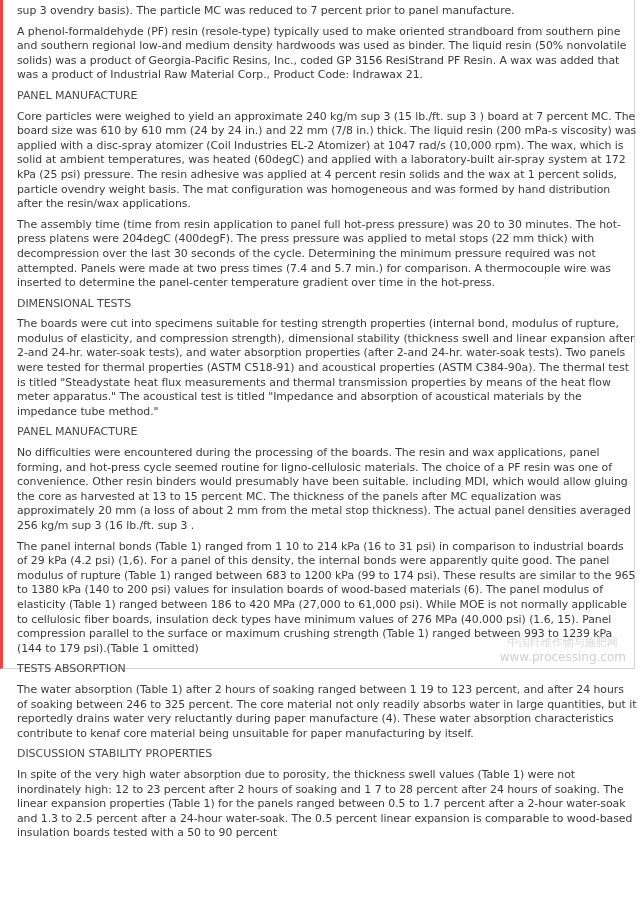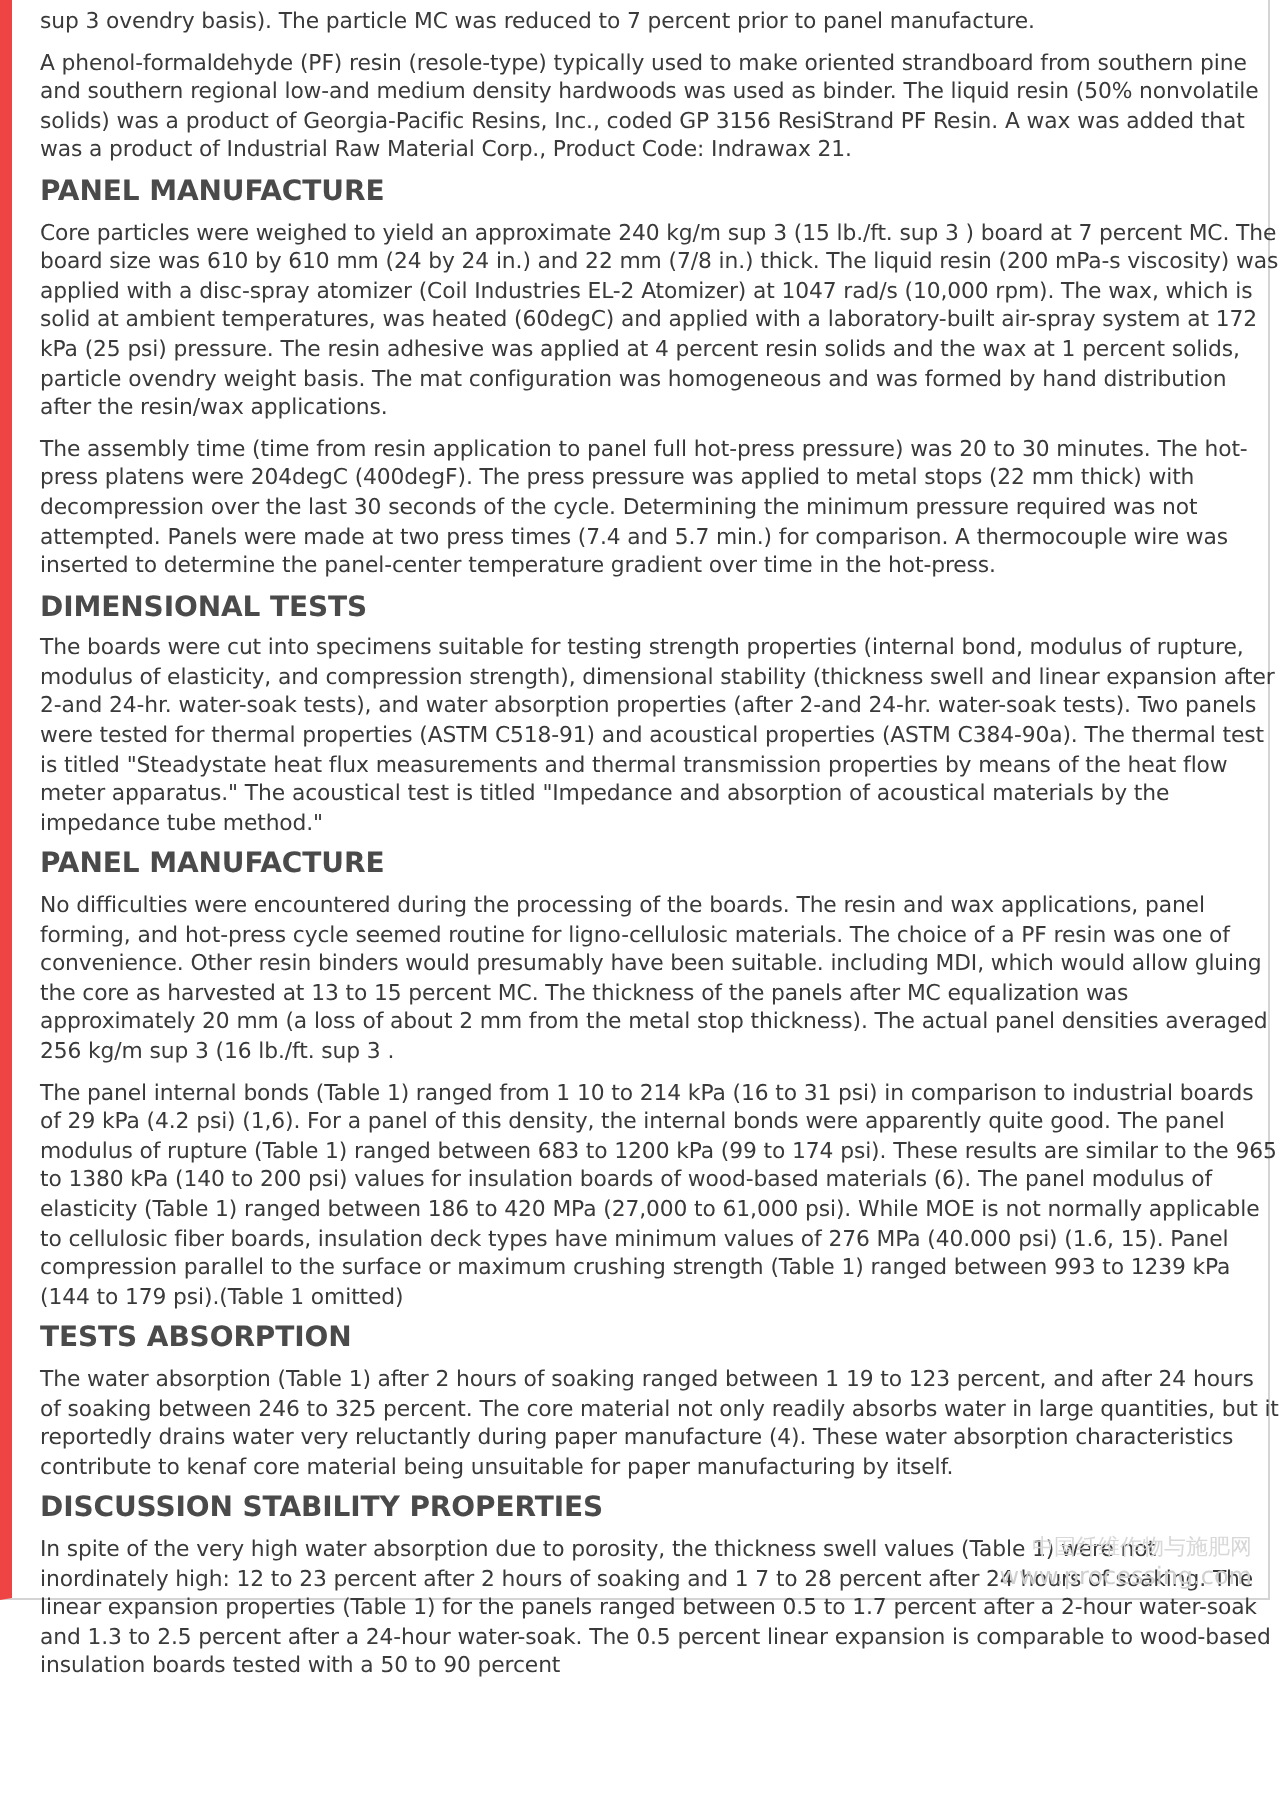--- a/index.html
+++ b/index.html
@@ -1,36 +1,36 @@
 <!DOCTYPE html>
 <html><head>
 <meta charset="utf-8">
 <style>
   html, body { margin: 0; padding: 0; background: #ffffff; }
   body { width: 640px; height: 900px; overflow: hidden; position: relative; }
   .page {
-    position: absolute; left: 0; top: 0; width: 635px; height: 800px;
+    position: absolute; left: 0; top: 0; width: 635px; height: 669px;
     border-right: 1px solid #d4d4d4; border-bottom: 1px solid #d4d4d4;
-    border-left: 6px solid #ef4444;
+    border-left: 3px solid #ef4444;
     box-sizing: border-box;
     background: #fff;
   }
   .content {
     position: absolute; left: 14px; top: 4px; width: 620px;
     font-family: "DejaVu Sans", sans-serif;
     font-size: 10.9px; line-height: 14.6px; color: #3a3a3a;
     letter-spacing: -0.05px;
   }
   .content p { margin: 0 0 6px 0; }
   .content h3 {
-    margin: 0 0 6px 0; font-weight: bold; font-size: 14px;
+    margin: 0 0 6px 0; font-weight: normal; font-size: 11px;
     color: #4a4a4a; line-height: 14.6px;
   }
   .watermark {
-    position: absolute; right: 8px; bottom: 4px; text-align: right;
+    position: absolute; right: 8px; bottom: 4px; text-align: center;
     font-family: "DejaVu Sans", sans-serif; color: #cfcfcf; font-size: 12px; line-height: 14px;
   }
   .watermark .cn { font-size: 11px; color: #d8d8d8; }
 </style>
 </head>
 <body>
 
 <div class="page">
   <div class="content" id="content">
       <p>sup 3 ovendry basis). The particle MC was reduced to 7 percent prior to panel manufacture.</p>

